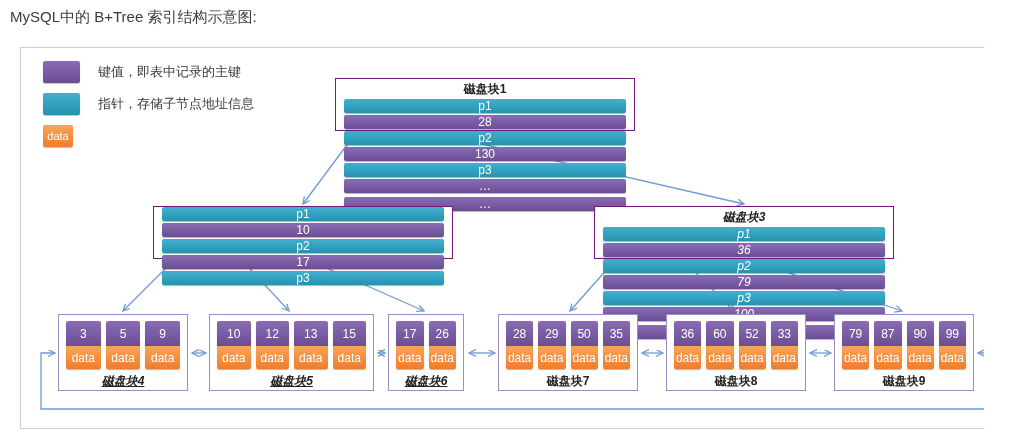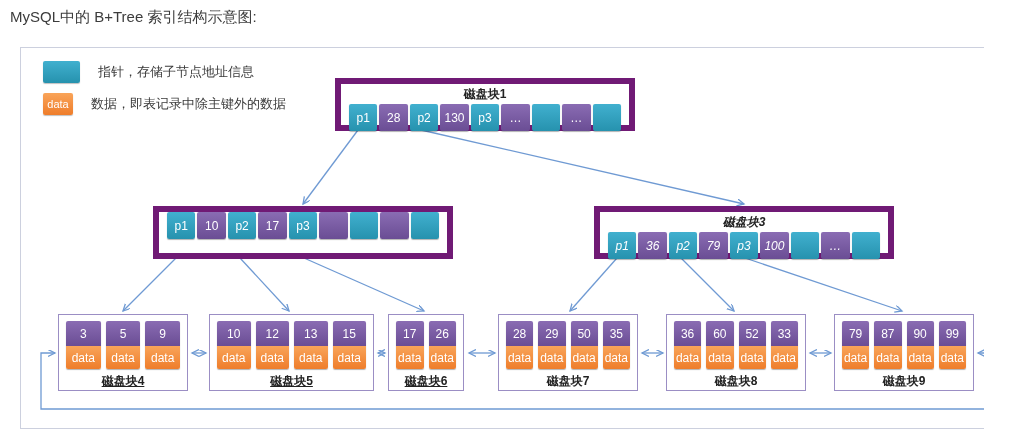--- a/index.html
+++ b/index.html
@@ -12,39 +12,39 @@
   .legend{position:absolute;left:22px;top:13px;}
   .legend-row{display:flex;align-items:center;margin-bottom:10px;height:22px;}
   .swatch{display:inline-flex;align-items:center;justify-content:center;height:22px;border-radius:2px;
           color:#fff;font-size:11px;box-shadow:0 1px 1px rgba(0,0,0,.25);}
   .swatch.key{width:37px;background:linear-gradient(180deg,#8a6cb3,#6a4d94);}
   .swatch.pointer{width:37px;background:linear-gradient(180deg,#41b0cf,#2692ae);}
   .swatch.data{width:30px;background:linear-gradient(180deg,#f9a459,#ee7d2b);}
   .legend-label{margin-left:18px;font-size:13px;color:#3a3a3a;}
 
   
-  .inode{position:absolute;height:53px;border:6px solid #701a75;background:#fff;box-sizing:border-box;}
+  .inode{position:absolute;height:53px;border:1px solid #701a75;background:#fff;box-sizing:border-box;}
   .inode-title{height:20px;line-height:20px;text-align:center;font-size:12px;font-weight:bold;color:#222;}
-  .cells{display:flex;gap:2px;padding:0 8px;height:27px;}
+  .cells{display:flex;gap:2px;padding:0 8px;height:27px;flex-direction:column;}
   .cell{flex:1;display:flex;align-items:center;justify-content:center;color:#fff;font-size:12px;
         border-radius:2px;box-shadow:0 1px 1px rgba(0,0,0,.3);}
   .cell.key{background:linear-gradient(180deg,#8a6cb3,#6a4d94);}
   .cell.pointer{background:linear-gradient(180deg,#41b0cf,#2692ae);}
 
   
   .leaf{position:absolute;top:266px;height:77px;border:1px solid #9b8ec4;background:#fff;box-sizing:border-box;
         display:flex;flex-direction:column;align-items:center;justify-content:flex-start;padding-top:6px;}
   .leaf-cells{display:flex;gap:5px;justify-content:center;width:100%;padding:0 7px;box-sizing:border-box;}
   .stack{flex:1;max-width:38px;display:flex;flex-direction:column;}
   .kcell{height:25px;display:flex;align-items:center;justify-content:center;color:#fff;font-size:12px;
          background:linear-gradient(180deg,#8a6cb3,#6a4d94);border-radius:2px 2px 0 0;box-shadow:0 1px 1px rgba(0,0,0,.3);}
   .dcell{height:23px;display:flex;align-items:center;justify-content:center;color:#fff;font-size:12px;
          background:linear-gradient(180deg,#f9a459,#ee7d2b);border-radius:0 0 2px 2px;box-shadow:0 1px 1px rgba(0,0,0,.3);}
   .leaf-title{margin-top:4px;font-size:12px;font-weight:bold;color:#222;text-align:center;}
-  .leaf-title.u{text-decoration:underline;}
+  .leaf-title.u{text-decoration:underline;font-style:italic;}
 </style>
 </head>
 <body>
 
 <div class="page">
   <div class="page-title">MySQL中的 B+Tree 索引结构示意图:</div>
 
   <div class="canvas">
 
     <svg class="arrows" viewBox="0 0 986 380" xmlns="http://www.w3.org/2000/svg">
@@ -71,26 +71,29 @@
         <line x1="789" y1="305" x2="810" y2="305" marker-start="url(#ah)" marker-end="url(#ah)"></line>
       </g>
       <g stroke="#6f9ad3" stroke-width="1.3" fill="none">
         <path d="M 968 361 L 968 305 L 957 305" marker-end="url(#ah)"></path>
         <path d="M 968 361 L 20 361 L 20 305 L 34 305" marker-end="url(#ah)"></path>
       </g>
     </svg>
 
     <div class="legend">
       <div class="legend-row">
+        <span class="swatch key"></span>
+        <span class="legend-label">键值，即表中记录的主键</span>
+      </div>
+      <div class="legend-row">
         <span class="swatch pointer"></span>
         <span class="legend-label">指针，存储子节点地址信息</span>
       </div>
       <div class="legend-row">
         <span class="swatch data">data</span>
-        <span class="legend-label">数据，即表记录中除主键外的数据</span>
       </div>
     </div>
 
     <div class="inode" style="left:314px;top:30px;width:300px;">
       <div class="inode-title">磁盘块1</div>
       <div class="cells">
           <div class="cell pointer">p1</div>
           <div class="cell key">28</div>
           <div class="cell pointer">p2</div>
           <div class="cell key">130</div>

